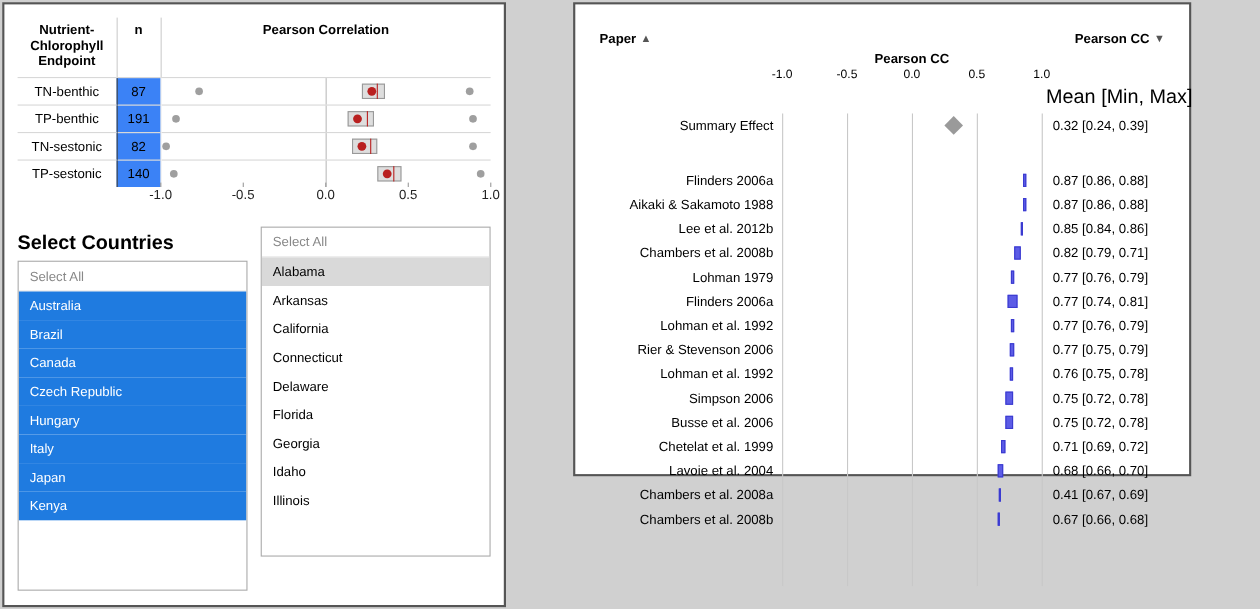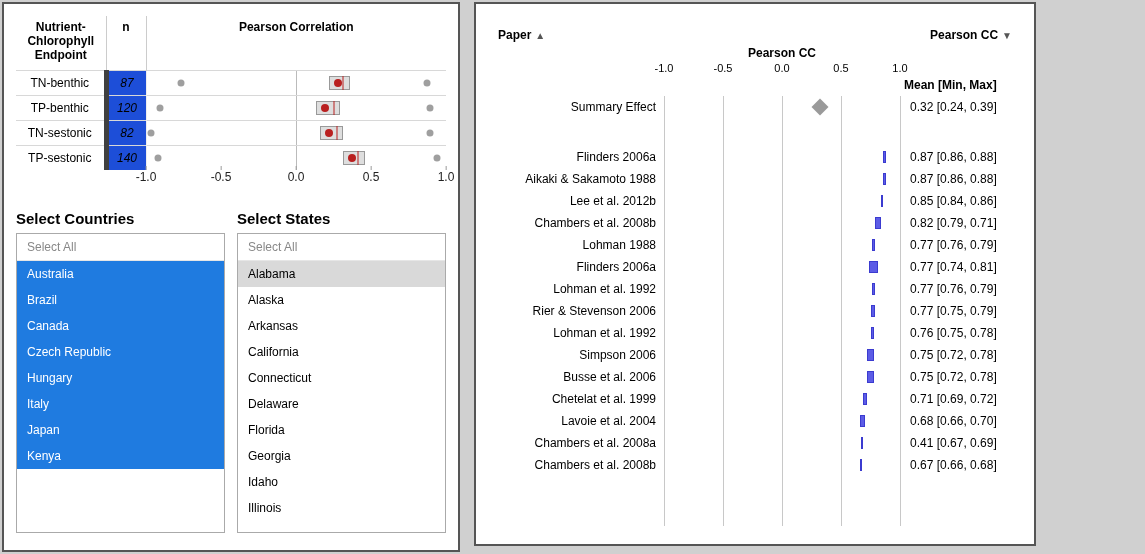--- a/index.html
+++ b/index.html
@@ -12,21 +12,21 @@
       display: flex;
       gap: 14px;
       padding: 2px;
     }
     .panel {
       background: #fff;
       border: 2px solid #555;
       position: relative;
     }
     .panel-left { width: 458px; height: 550px; padding: 12px; }
-    .panel-right { width: 562px; height: 544px; padding: 12px 18px; }
+    .panel-right { width: 562px; height: 431px; padding: 12px 18px; margin-left: 47px; }
 
     
     .summary-table {
       width: 100%;
       border-collapse: collapse;
     }
     .summary-table th {
       font-size: 12px;
       font-weight: 700;
       text-align: center;
@@ -42,21 +42,21 @@
     .summary-table th.chart-header { }
     .summary-table td {
       font-size: 12px;
       padding: 0;
     }
     .summary-table tbody tr {
       border-top: 1px solid #d8d8d8;
       height: 24px;
     }
     .summary-table td.endpoint-cell { text-align: center; width:90px; }
-    .summary-table td.n-cell { text-align: center; width:40px; border-left:5px solid #404040; border-right:1px solid #eee; background:#1d4ed8;font-style:italic; }
+    .summary-table td.n-cell { text-align: center; width:40px; border-left:1px solid #404040; border-right:1px solid #eee; background:#3b82f6; }
 
     
     .forest-strip {
       position: relative;
       height: 24px;
       width: 100%;
     }
     .axis-row td { padding: 0; }
     .axis-chart {
       position: relative;
@@ -117,21 +117,21 @@
     }
 
     
     .selectors {
       display: flex;
       gap: 12px;
       margin-top: 6px;
     }
     .selector-col { flex: 1; }
     .selector-label {
-      font-size: 15px;
+      font-size: 18px;
       font-weight: 700;
       margin: 4px 0 6px 0;
     }
     .listbox {
       border: 1px solid #aaa;
       height: 300px;
       overflow-y: auto;
       position: relative;
       background: #fff;
     }
@@ -197,22 +197,22 @@
       left: 0;
     }
     .right-tick {
       position: absolute;
       top: 16px;
       transform: translateX(-50%);
       font-size: 11px;
     }
     .mean-header {
       grid-column: 3;
-      font-weight: 700;
-      font-size: 12px;
+      font-weight: 400;
+      font-size: 18px;
       white-space: nowrap;
       padding-left: 4px;
       padding-bottom: 4px;
     }
     .forest-body {
       grid-column: 1 / span 3;
       position: relative;
       height: 430px;
       overflow: hidden;
     }
@@ -294,21 +294,21 @@
               <div class="dot-min" style="left: 11.5%;"></div>
               <div class="dot-max" style="left: 93.5%;"></div>
               <div class="ci-box" style="left: 61%; width: 7%;"></div>
               <div class="mean-dot" style="left: 64%;"></div>
               <div class="median-line" style="left: 65.5%;"></div>
             </div>
           </td>
         </tr>
         <tr>
           <td class="endpoint-cell">TP-benthic</td>
-          <td class="n-cell">120</td>
+          <td class="n-cell">191</td>
           <td>
             <div class="forest-strip">
               <div class="vline-zero" style="left: 50%;"></div>
               <div class="dot-min" style="left: 4.5%;"></div>
               <div class="dot-max" style="left: 94.5%;"></div>
               <div class="ci-box" style="left: 56.5%; width: 8%;"></div>
               <div class="mean-dot" style="left: 59.5%;"></div>
               <div class="median-line" style="left: 62.5%;"></div>
             </div>
           </td>
@@ -370,25 +370,23 @@
           <div class="list-item selected">Brazil</div>
           <div class="list-item selected">Canada</div>
           <div class="list-item selected">Czech Republic</div>
           <div class="list-item selected">Hungary</div>
           <div class="list-item selected">Italy</div>
           <div class="list-item selected">Japan</div>
           <div class="list-item selected">Kenya</div>
         </div>
     </div>
     <div class="selector-col">
-      <div class="selector-label">Select States</div>
       <div class="listbox" id="states-listbox">
           <div class="list-item select-all">Select All</div>
           <div class="list-item hovered">Alabama</div>
-          <div class="list-item">Alaska</div>
           <div class="list-item">Arkansas</div>
           <div class="list-item">California</div>
           <div class="list-item">Connecticut</div>
           <div class="list-item">Delaware</div>
           <div class="list-item">Florida</div>
           <div class="list-item">Georgia</div>
           <div class="list-item">Idaho</div>
           <div class="list-item">Illinois</div>
         </div>
     </div>
@@ -467,21 +465,21 @@
           <div class="stat-text">0.85 [0.84, 0.86]</div>
         </div>
         <div class="forest-row">
           <div class="paper-name">Chambers et al. 2008b</div>
           <div class="row-strip">
             <div class="ci-bar" style="left: 89.5%; width: 2.5%;"></div>
           </div>
           <div class="stat-text">0.82 [0.79, 0.71]</div>
         </div>
         <div class="forest-row">
-          <div class="paper-name">Lohman 1988</div>
+          <div class="paper-name">Lohman 1979</div>
           <div class="row-strip">
             <div class="ci-bar" style="left: 88%; width: 1.5%;"></div>
           </div>
           <div class="stat-text">0.77 [0.76, 0.79]</div>
         </div>
         <div class="forest-row">
           <div class="paper-name">Flinders 2006a</div>
           <div class="row-strip">
             <div class="ci-bar" style="left: 87%; width: 3.5%;"></div>
           </div>

